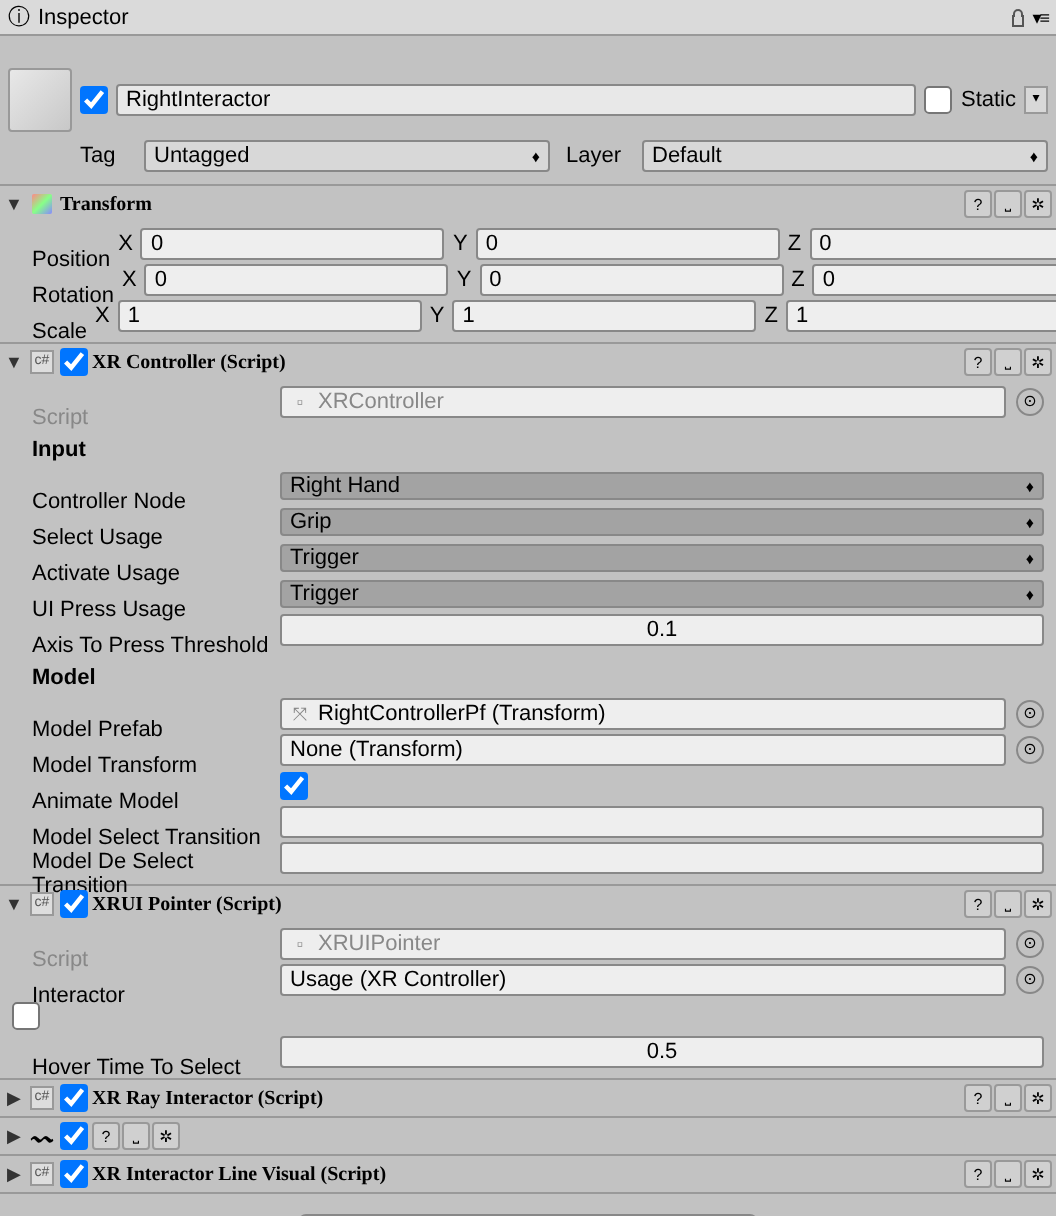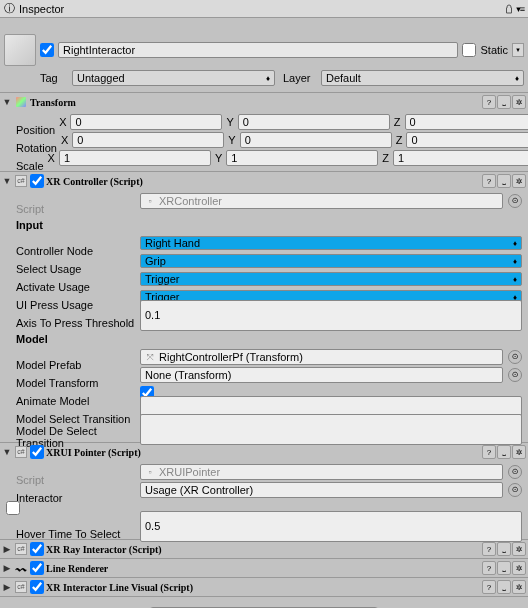--- a/index.html
+++ b/index.html
@@ -32,25 +32,25 @@
 .comp-title { flex: 1; font-weight: bold; font-size: 10px; font-family: Liberation Serif, serif; }
 .comp-actions { display: flex; gap: 1px; }
 .mini-btn { width: 14px; height: 14px; border: 1px solid #999; background: #d0d0d0; border-radius: 2px; font-size: 8px; display: flex; align-items: center; justify-content: center; }
 
 .comp-body { padding: 2px 6px 4px 6px; }
 .row { display: flex; align-items: center; height: 18px; gap: 4px; }
 .row-label { width: 130px; font-size: 11px; padding-left: 10px; margin-top: 16px; }
 .row-sublabel { width: 130px; font-size: 11px; font-weight: bold; padding-left: 10px; }
 .vec-label { width: 12px; text-align: right; }
 .vec-input { flex: 1; height: 16px; border: 1px solid #888; background: #eee; padding: 0 4px; font-size: 11px; border-radius: 2px; }
-.field-input { flex: 1; height: 31px; border: 1px solid #888; background: #eee; padding: 0 4px; font-size: 11px; border-radius: 2px; }
+.field-input { flex: 1; height: 16px; border: 1px solid #888; background: #eee; padding: 0 4px; font-size: 11px; border-radius: 2px; text-align: center; }
 .field-object { flex: 1; height: 16px; border: 1px solid #888; background: #eee; padding: 0 4px; font-size: 11px; border-radius: 2px; display: flex; align-items: center; gap: 4px; }
 .obj-icon { width: 10px; height: 10px; font-size: 9px; color: #888; display:inline-flex; align-items:center; justify-content:center;}
 .obj-picker { width: 14px; height: 14px; border-radius: 7px; border: 1px solid #888; font-size: 8px; text-align: center; line-height: 12px; margin-left: 1px;}
-.field-dropdown { flex: 1; height: 14px; border: 1px solid #888; background: #0ea5e9; border-radius: 2px; display: flex; align-items: center; justify-content: space-between; padding: 0 4px; font-size: 11px; }
+.field-dropdown { flex: 1; height: 14px; border: 1px solid #888; background: #a3a3a3; border-radius: 2px; display: flex; align-items: center; justify-content: space-between; padding: 0 4px; font-size: 11px; }
 .disabled { color: #888; }
 .row-check { width: 14px; height: 14px; }
 
 .script-trans { display:inline-block; width:10px; height:10px; background:linear-gradient(135deg,#f88,#8f8,#88f); border-radius:1px;}
 .script-cs { display:inline-block; width:12px; height:12px; background:#ddd; border:1px solid #999; font-size:7px; text-align:center; line-height:10px; color:#555;}
 
 .add-comp-wrap { padding: 10px 0; display:flex; justify-content:center;}
 .add-comp { width: 230px; height: 20px; border: 1px solid #888; border-radius: 4px; background: linear-gradient(#e0e0e0,#c8c8c8); font-size: 11px; }
 </style>
 </head>
@@ -284,21 +284,20 @@
       <div class="mini-btn">⎵</div>
       <div class="mini-btn">✲</div>
     </div>
   </div>
 </div>
 <div class="component">
   <div class="comp-header">
     <span class="fold">▶</span>
     <span class="comp-icon">〰</span>
     <input type="checkbox" class="comp-check" checked="" style="">
-    <span class="comp-title">Line Renderer</span>
     <div class="comp-actions">
       <div class="mini-btn">?</div>
       <div class="mini-btn">⎵</div>
       <div class="mini-btn">✲</div>
     </div>
   </div>
 </div>
 <div class="component">
   <div class="comp-header">
     <span class="fold">▶</span>

